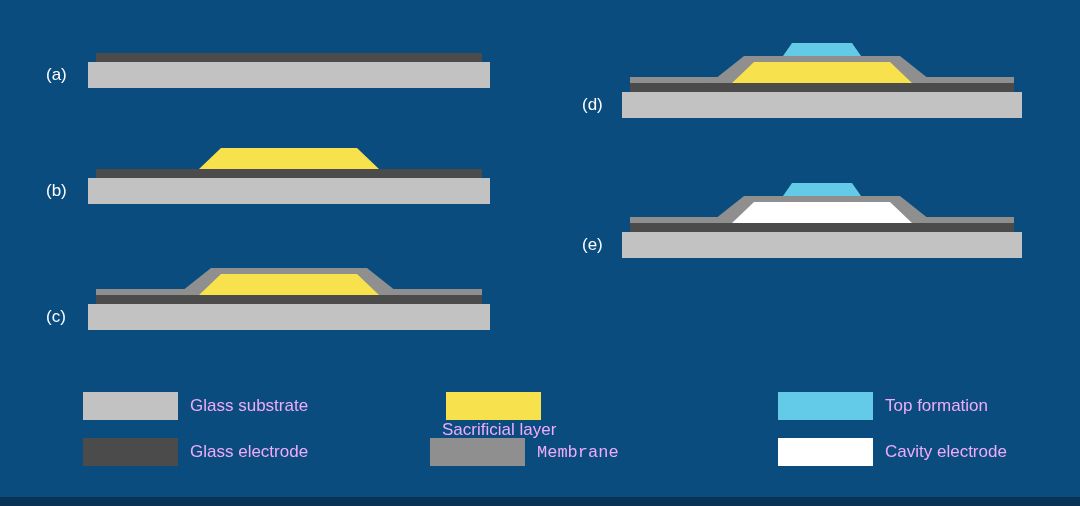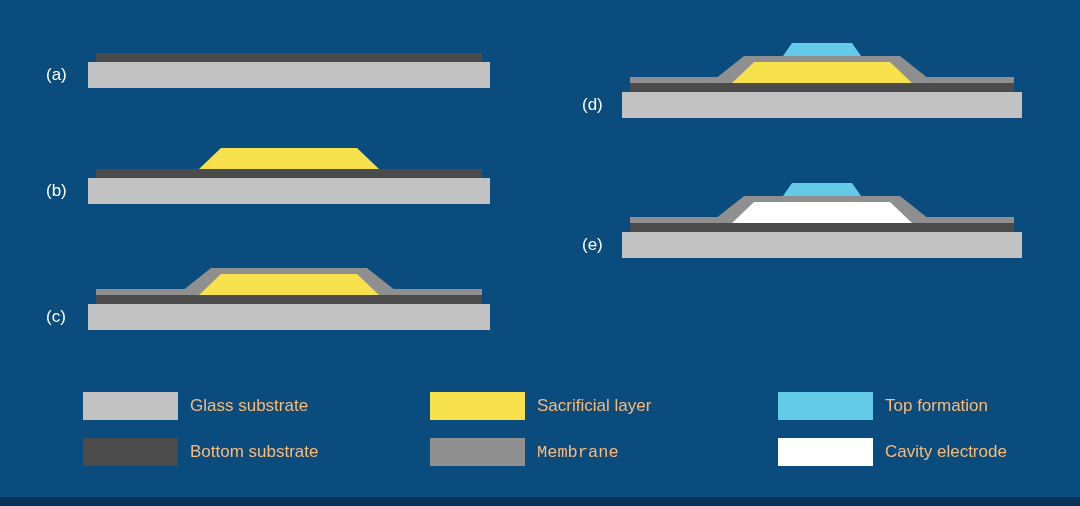--- a/index.html
+++ b/index.html
@@ -22,21 +22,21 @@
   .membrane-flat   { left: 8px; right: 8px; bottom: 35px; height: 6px; }
 
   .trap { left: 50%; transform: translateX(-50%); bottom: 35px; }
   .membrane-trap     { width: 224px; height: 27px; clip-path: polygon(0 100%, 34px 0, 190px 0, 100% 100%); }
   .sacrificial-trap  { width: 180px; height: 21px; clip-path: polygon(0 100%, 22px 0, 158px 0, 100% 100%); }
   .cavity-trap       { width: 180px; height: 21px; clip-path: polygon(0 100%, 22px 0, 158px 0, 100% 100%); }
   .top-electrode-trap{ width: 78px;  height: 13px; bottom: 62px; clip-path: polygon(0 100%, 9px 0, 69px 0, 100% 100%); }
 
   .legend-item { position: absolute; display: flex; align-items: center; height: 28px; }
   .swatch { width: 95px; height: 28px; flex: none; }
-  .legend-label { margin-left: 12px; font-size: 17px; color: #fdba74; white-space: nowrap; }
+  .legend-label { margin-left: 12px; font-size: 17px; color: #f0abfc; white-space: nowrap; }
 
   .footer-stripe { position: absolute; left: 0; right: 0; bottom: 0; height: 9px; }
 </style>
 </head>
 <body>
 
 <div class="canvas" style="background-color: rgb(10, 76, 126);">
 
   <div class="step-label" style="top:62px">(a)</div>
   <div class="device" style="left:88px; top:53px; width:402px; height:35px;">
@@ -77,31 +77,31 @@
     <div class="membrane-flat" style="background-color: rgb(143, 143, 143);"></div>
     <div class="trap membrane-trap" style="background-color: rgb(143, 143, 143);"></div>
     <div class="trap cavity-trap" style="background-color: rgb(255, 255, 255);"></div>
     <div class="trap top-electrode-trap" style="background-color: rgb(99, 203, 232);"></div>
   </div>
 
   <div class="legend-item" style="left:83px; top:392px;">
     <span class="swatch" style="background-color: rgb(194, 194, 194);"></span>
     <span class="legend-label">Glass substrate</span>
   </div>
-  <div class="legend-item" style="left:430px; top:392px;">
+  <div class="legend-item" style="left:430px; top:392px;flex-direction:column;">
     <span class="swatch" style="background-color: rgb(247, 225, 77);"></span>
     <span class="legend-label">Sacrificial layer</span>
   </div>
   <div class="legend-item" style="left:778px; top:392px;">
     <span class="swatch" style="background-color: rgb(99, 203, 232);"></span>
     <span class="legend-label">Top formation</span>
   </div>
   <div class="legend-item" style="left:83px; top:438px;">
     <span class="swatch" style="background-color: rgb(75, 75, 75);"></span>
-    <span class="legend-label">Bottom substrate</span>
+    <span class="legend-label">Glass electrode</span>
   </div>
   <div class="legend-item" style="left:430px; top:438px;font-family:Liberation Mono, monospace;">
     <span class="swatch" style="background-color: rgb(143, 143, 143);"></span>
     <span class="legend-label">Membrane</span>
   </div>
   <div class="legend-item" style="left:778px; top:438px;">
     <span class="swatch" style="background-color: rgb(255, 255, 255);"></span>
     <span class="legend-label">Cavity electrode</span>
   </div>
 

